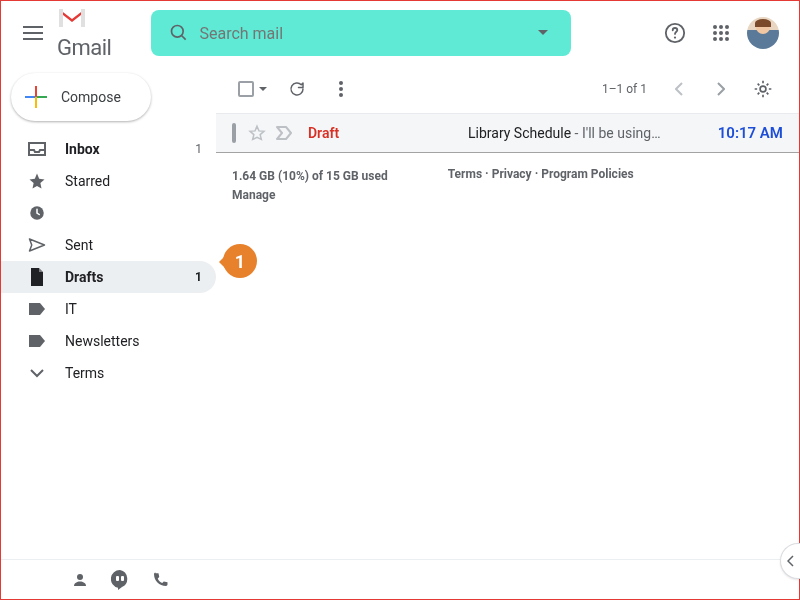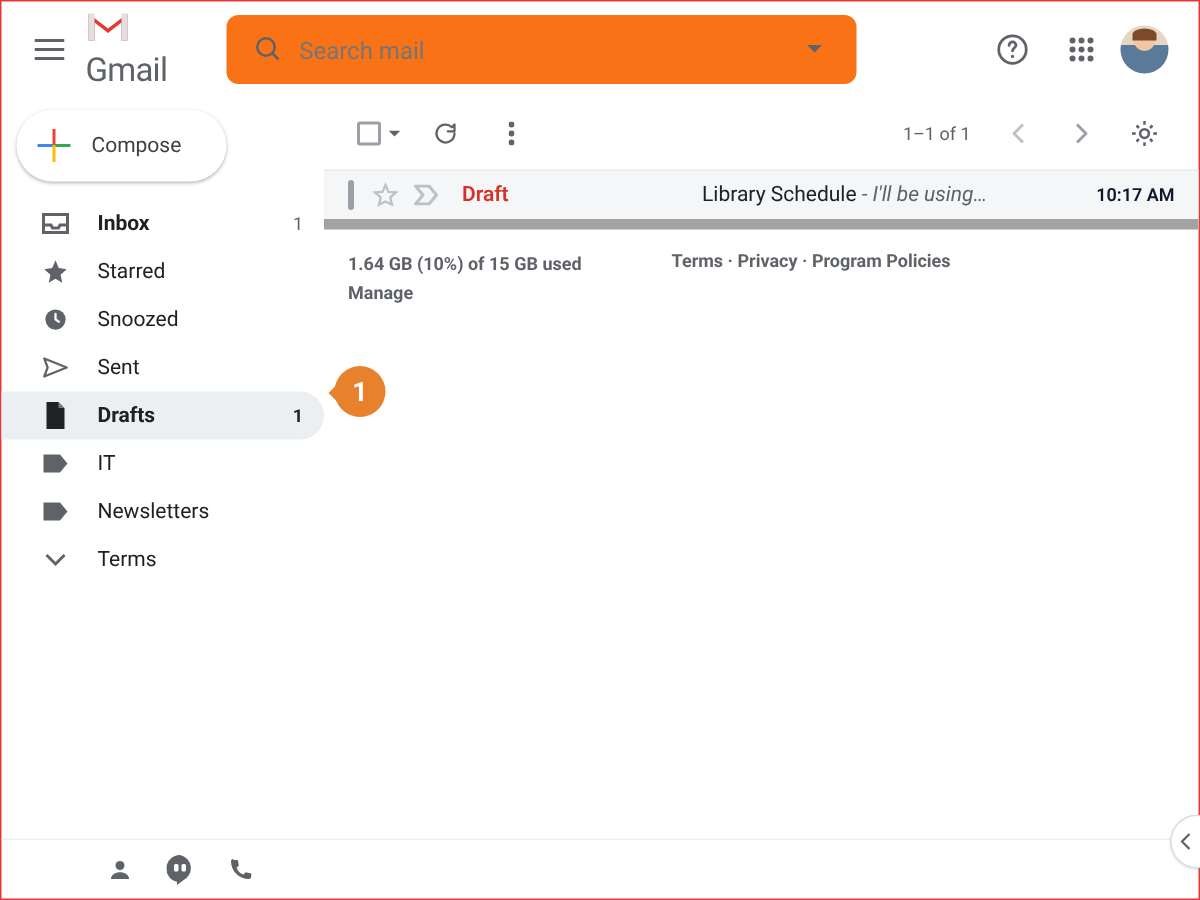--- a/index.html
+++ b/index.html
@@ -6,21 +6,21 @@
   html, body { width: 800px; height: 600px; overflow: hidden; }
   .frame { width: 800px; height: 600px; border: 1px solid #e53935; position: relative; background: #fff; }
 
   
   .header { height: 64px; display: flex; align-items: center; padding: 0 8px; }
   .menu-btn { width: 48px; height: 48px; display:flex; align-items:center; justify-content:center; border-radius:50%; cursor:pointer; color:#5f6368;}
   .logo-wrap { display:flex; align-items:flex-start; gap:4px; margin-left:0; margin-right: 40px; flex-direction: column;}
   .gmail-m { width:30px; height:24px; position:relative; }
   .gmail-m svg { display:block; }
   .gmail-text { font-size:22px; color:#5f6368; letter-spacing:-.5px; }
-  .search { flex:0 0 420px; height:46px; background:#f97316; border-radius:8px; display:flex; align-items:center; padding:0 8px; color:#5f6368; }
+  .search { flex:0 0 420px; height:46px; background:#5eead4; border-radius:8px; display:flex; align-items:center; padding:0 8px; color:#5f6368; }
   .search .s-icon { width:40px; display:flex; justify-content:center; }
   .search input { flex:1; border:none; background:transparent; font-size:16px; outline:none; color:#202124; }
   .search .caret { width:40px; display:flex; justify-content:center; cursor:pointer; }
   .header-right { margin-left:auto; display:flex; align-items:center; gap:6px; padding-right:12px;}
   .hicon { width:40px; height:40px; display:flex; align-items:center; justify-content:center; border-radius:50%; cursor:pointer; color:#5f6368;}
   .avatar { width:32px; height:32px; border-radius:50%; background: linear-gradient(#e8d6c2 40%, #5b7a99 40%); overflow:hidden; position:relative; cursor:pointer;}
   .avatar::before { content:''; position:absolute; top:3px; left:9px; width:14px; height:14px; background:#f1c7a3; border-radius:50%; }
   .avatar::after { content:''; position:absolute; top:2px; left:8px; width:16px; height:8px; background:#7a4a2b; border-radius:50% 50% 0 0; }
 
   
@@ -46,28 +46,28 @@
   .main { flex:1; display:flex; flex-direction:column; }
   .toolbar { height:48px; display:flex; align-items:center; padding:0 16px; color:#5f6368; }
   .toolbar .left { display:flex; align-items:center; gap:4px; }
   .tbtn { width:40px; height:40px; display:flex; align-items:center; justify-content:center; border-radius:50%; cursor:pointer;}
   .checkbox { width:16px; height:16px; border:2px solid #9aa0a6; border-radius:2px; }
   .select-group { display:flex; align-items:center; padding:0 6px; cursor:pointer; gap:2px;}
   .toolbar .right { margin-left:auto; display:flex; align-items:center; gap:2px; }
   .pager { font-size:12px; color:#5f6368; margin-right:10px; }
 
   .msglist { }
-  .msgrow { height:40px; background:#f5f6f7; border-top:1px solid #e8eaed; border-bottom:7px solid #a3a3a3; display:flex; align-items:center; padding:0 16px; font-size:14px; color:#5f6368; cursor:pointer;}
+  .msgrow { height:40px; background:#f5f6f7; border-top:1px solid #e8eaed; border-bottom:1px solid #a3a3a3; display:flex; align-items:center; padding:0 16px; font-size:14px; color:#5f6368; cursor:pointer;}
   .msgrow .rowck { margin-right:12px; }
   .msgrow .star { color:#bdc1c6; margin-right:10px; }
   .msgrow .important { color:#bdc1c6; margin-right:14px; }
   .msgrow .sender { color:#d93025; font-weight:600; width:160px; }
   .msgrow .subject { color:#202124; }
-  .msgrow .snippet { color:#5f6368;font-style:italic; }
-  .msgrow .time { margin-left:auto; font-size:12px; font-weight:600; color:#0f172a; }
+  .msgrow .snippet { color:#5f6368; }
+  .msgrow .time { margin-left:auto; font-size:15px; font-weight:600; color:#1d4ed8; }
 
   .footer-info { display:flex; gap:60px; font-size:12px; color:#5f6368; padding:14px 16px;font-weight:bold; }
   .footer-info a { color:#5f6368; text-decoration:none; }
   .footer-info .storage { line-height:1.6; }
 
   .bottombar { position:absolute; bottom:0; left:0; right:0; height:40px; border-top:1px solid #eceff1; display:flex; align-items:center; padding-left:70px; gap:22px; color:#5f6368;}
   .bottombar .bicon { cursor:pointer; }
   .side-toggle { position:absolute; right:-1px; bottom:20px; width:20px; height:36px; border:1px solid #dadce0; border-right:none; border-radius:18px 0 0 18px; background:#fff; display:flex; align-items:center; justify-content:center; color:#5f6368; cursor:pointer; box-shadow:0 1px 2px rgba(0,0,0,.1);}
 
   
@@ -163,21 +163,20 @@
             </span>
           <span class="label">Starred</span>
         </li>
         <li>
           <span class="ico">
               <svg width="18" height="18" viewBox="0 0 24 24">
                 <circle cx="12" cy="12" r="9" fill="#5f6368"></circle>
                 <path d="M12 7v5l3 2" stroke="#fff" stroke-width="2" fill="none" stroke-linecap="round"></path>
               </svg>
             </span>
-          <span class="label">Snoozed</span>
         </li>
         <li>
           <span class="ico">
               <svg width="18" height="16" viewBox="0 0 24 20">
                 <path d="M2 2l20 8-20 8 3-8z" fill="none" stroke="#5f6368" stroke-width="2" stroke-linejoin="round"></path>
               </svg>
             </span>
           <span class="label">Sent</span>
         </li>
         <li class="active">

